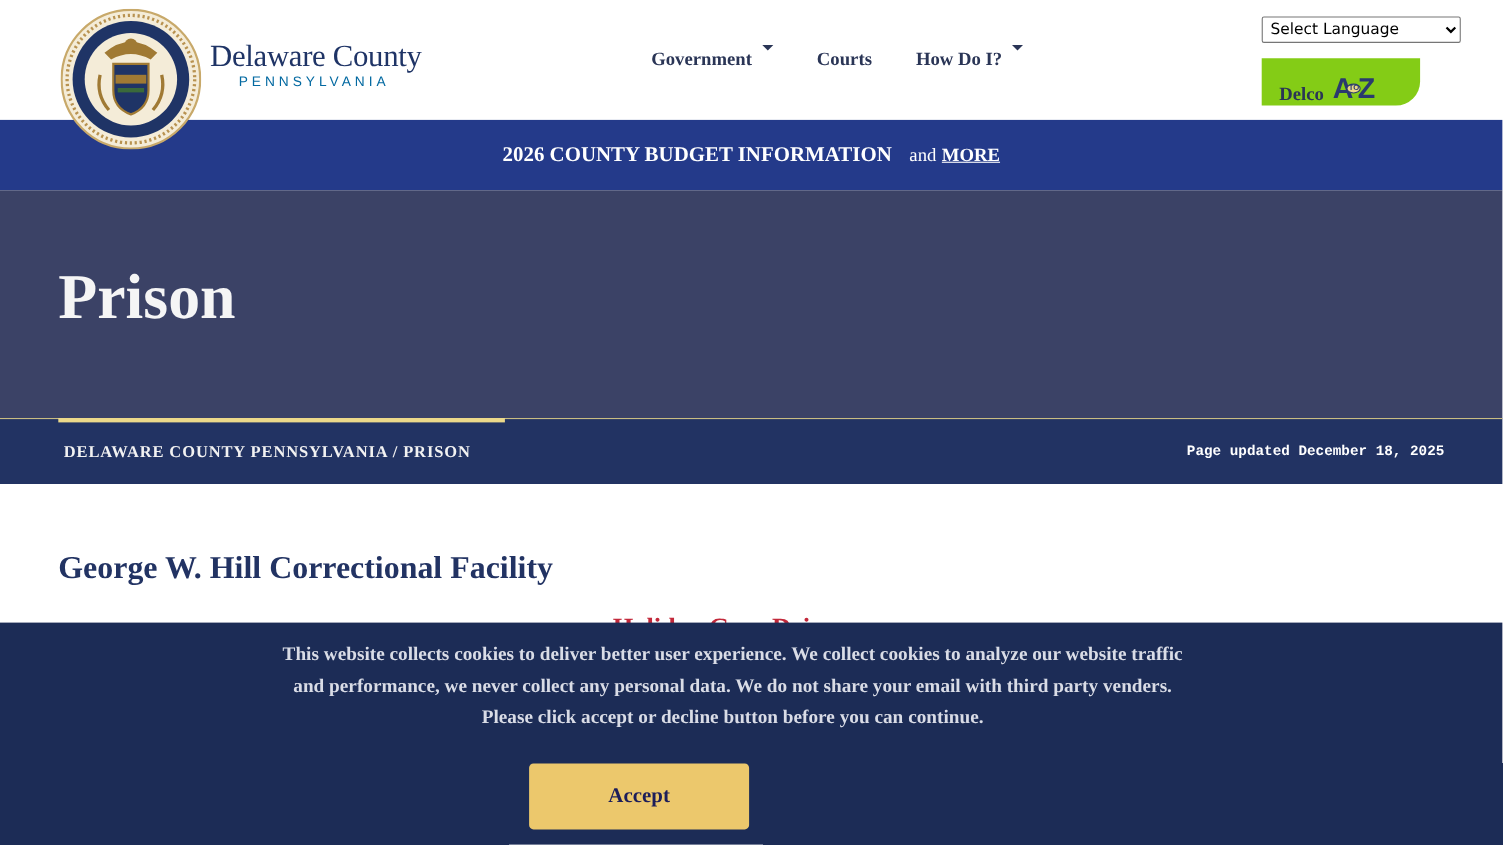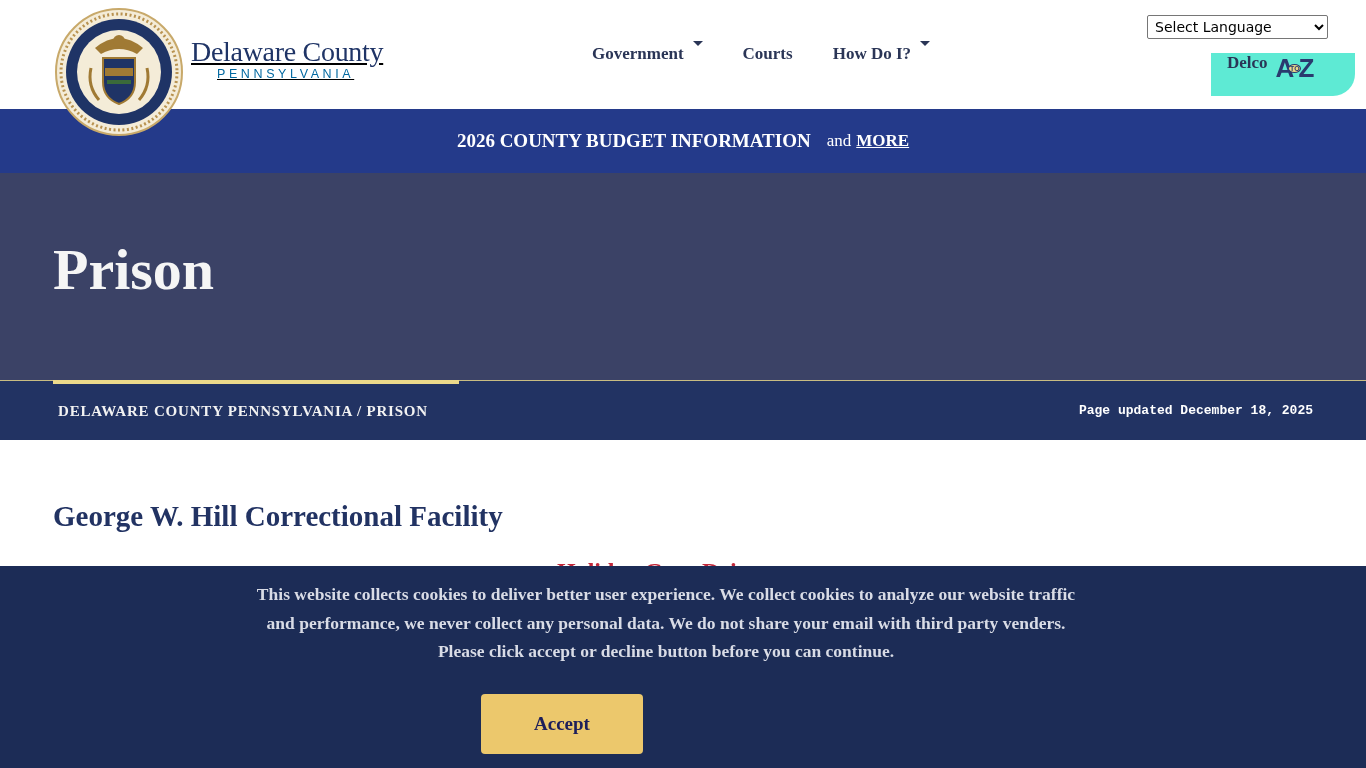--- a/index.html
+++ b/index.html
@@ -2,32 +2,32 @@
 <html><head>
 <meta charset="utf-8">
 <style>
   * { box-sizing: border-box; margin: 0; padding: 0; }
   html, body { width: 1366px; height: 768px; overflow: hidden; background: #ffffff; }
   body { font-family: "Liberation Serif", "DejaVu Serif", serif; position: relative; }
 
   
   .header { position: absolute; left: 0; top: 0; width: 1366px; height: 109px; background: #ffffff; }
   .seal { position: absolute; left: 55px; top: 8px; width: 128px; height: 128px; z-index: 5; }
-  .brand { position: absolute; left: 191px; top: 37px; text-decoration: underline; }
+  .brand { position: absolute; left: 191px; top: 37px; }
   .brand-name { font-family: "Liberation Serif", serif; font-size: 28px; color: #1f3466; letter-spacing: -0.3px; line-height: 30px; }
   .brand-sub { font-family: "Liberation Sans", sans-serif; font-size: 12.5px; color: #0369a1; letter-spacing: 3.6px; margin-left: 26px; line-height: 14px; }
 
   .nav { position: absolute; left: 592px; top: 44px; display: flex; gap: 0; }
   .nav-item { font-family: "Liberation Serif", serif; font-weight: bold; font-size: 17px; color: #2a3556; display: flex; align-items: flex-start; cursor: pointer; }
   .nav-item .caret { display: inline-block; width: 0; height: 0; border-left: 5px solid transparent; border-right: 5px solid transparent; border-top: 5px solid #2a3556; margin-left: 9px; margin-top: -3px; }
   .nav-gov { margin-right: 40px; }
   .nav-courts { margin-right: 40px; }
 
   .lang-select { position: absolute; left: 1147px; top: 15px; width: 181px; height: 24px; font-family: "DejaVu Sans", sans-serif; font-size: 14px; border: 1px solid #767676; border-radius: 2px; background: #ffffff; color: #000; padding-left: 3px; }
-  .delco-az { position: absolute; left: 1211px; top: 53px; width: 144px; height: 43px; background: #5eead4; border-bottom-right-radius: 22px; display: flex; align-items: flex-start; padding-left: 16px; cursor: pointer; }
+  .delco-az { position: absolute; left: 1147px; top: 53px; width: 144px; height: 43px; background: #84cc16; border-bottom-right-radius: 22px; display: flex; align-items: flex-end; padding-left: 16px; cursor: pointer; }
   .delco-az-label { font-family: "Liberation Serif", serif; font-weight: bold; font-size: 17px; color: #2a3556; margin-right: 8px; }
   .az-logo { font-family: "Liberation Sans", sans-serif; font-weight: bold; font-size: 26px; color: #2a3a6e; letter-spacing: -3px; display: flex; align-items: center; position: relative; }
   .az-logo .to { font-size: 7px; letter-spacing: 0; border: 1px solid #2a3a6e; border-radius: 50%; width: 13px; height: 9px; display: inline-flex; align-items: center; justify-content: center; margin: 0 -3px; position: relative; z-index: 2; background: #ecd98a; }
 
   
   .alert-bar { position: absolute; left: 0; top: 109px; width: 1366px; height: 64px; background: #243a8a; display: flex; align-items: center; justify-content: center; }
   .alert-title { font-family: "Liberation Serif", serif; font-weight: bold; font-size: 19px; color: #ffffff; }
   .alert-and { font-family: "Liberation Serif", serif; font-size: 17px; color: #ffffff; margin-left: 16px; }
   .alert-more { font-family: "Liberation Serif", serif; font-weight: bold; font-size: 17px; color: #ffffff; text-decoration: underline; margin-left: 5px; cursor: pointer; }
 
@@ -42,21 +42,21 @@
   .updated { position: absolute; right: 53px; top: 22px; font-family: Liberation Mono, monospace; font-weight: bold; font-size: 13px; color: #ffffff; }
 
   
   .content-title { position: absolute; left: 53px; top: 500px; font-family: "Liberation Serif", serif; font-weight: bold; font-size: 29px; color: #223363; }
   .notice-heading { position: absolute; left: 557px; top: 558px; font-family: "Liberation Serif", serif; font-weight: bold; font-size: 24px; color: #c2283a; white-space: nowrap; }
 
   
   .cookie { position: absolute; left: 0; top: 566px; width: 1366px; height: 202px; background: #1c2c56; }
   .cookie-text { position: absolute; left: 0; top: 14px; width: 1332px; text-align: center; font-family: "Liberation Serif", serif; font-weight: bold; font-size: 17.5px; line-height: 28.5px; color: #d9dce6; }
   .cookie-btns { position: absolute; left: 481px; top: 128px; display: flex; gap: 4px; }
-  .cookie-btn { width: 162px; height: 60px; background: #ecc86c; border: none; border-radius: 4px; font-family: "Liberation Serif", serif; font-weight: bold; font-size: 19px; color: #1d1e5a; cursor: pointer; }
+  .cookie-btn { width: 200px; height: 60px; background: #ecc86c; border: none; border-radius: 4px; font-family: "Liberation Serif", serif; font-weight: bold; font-size: 19px; color: #1d1e5a; cursor: pointer; }
 </style>
 </head>
 <body>
 
 <div class="header">
   <svg class="seal" viewBox="0 0 128 128">
     <circle cx="64" cy="64" r="63" fill="#f4ecd8" stroke="#c8a96a" stroke-width="2"></circle>
     <circle cx="64" cy="64" r="58" fill="none" stroke="#b89250" stroke-width="3" stroke-dasharray="2 2.5"></circle>
     <circle cx="64" cy="64" r="53" fill="#1f3466"></circle>
     <circle cx="64" cy="64" r="42" fill="#f4ecd8"></circle>

